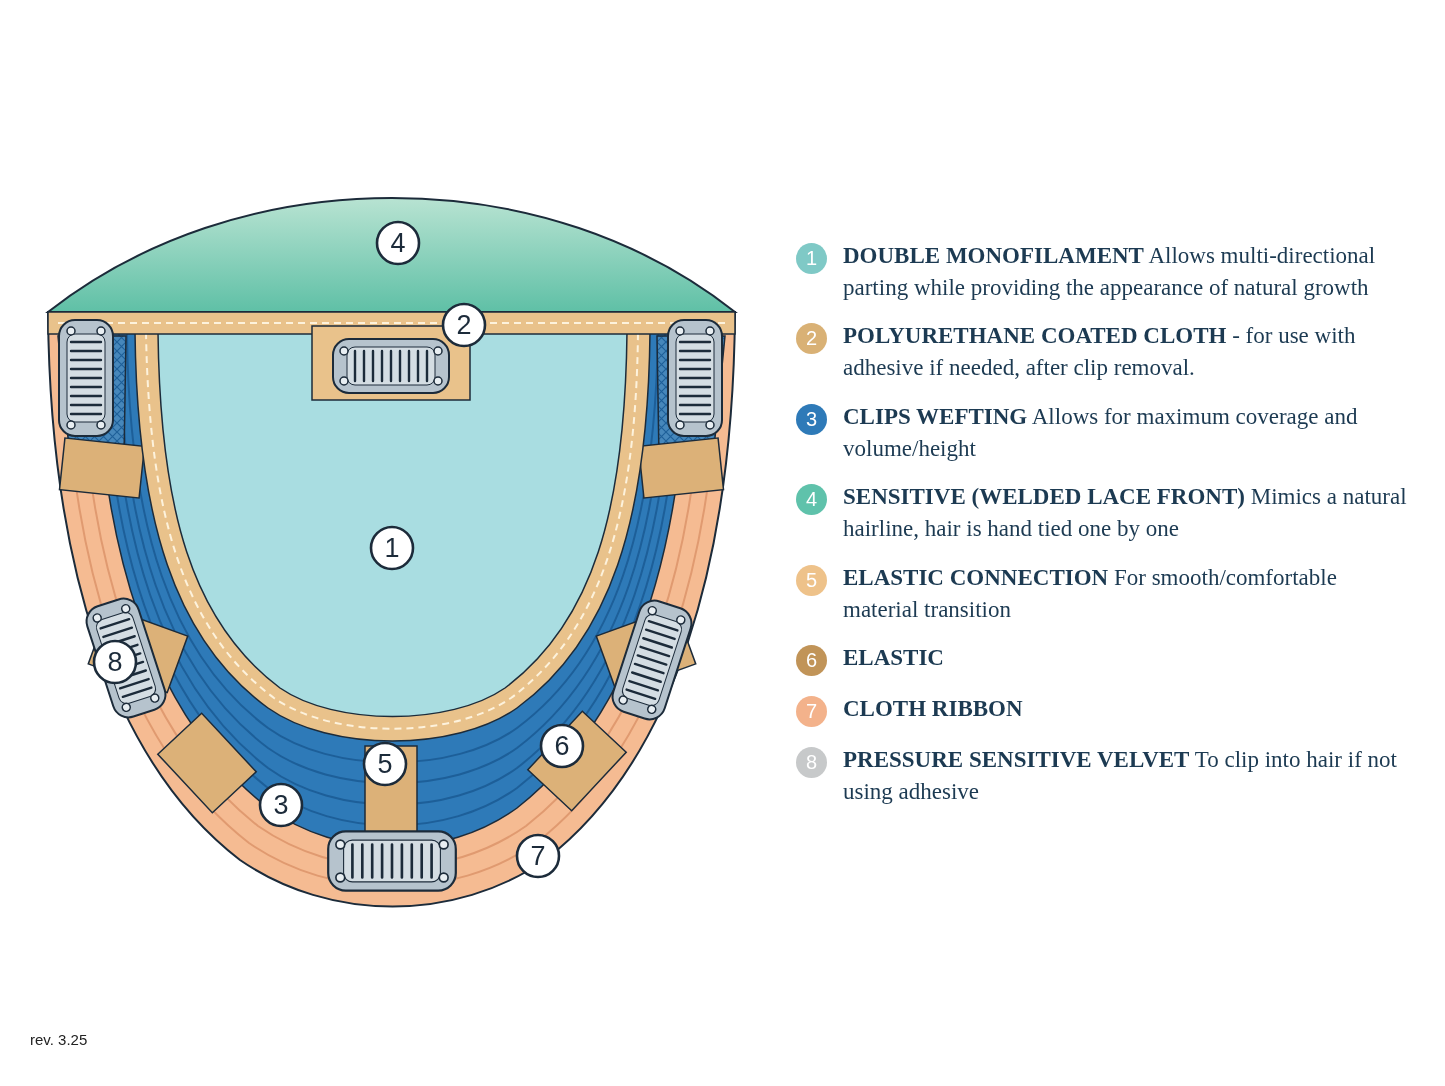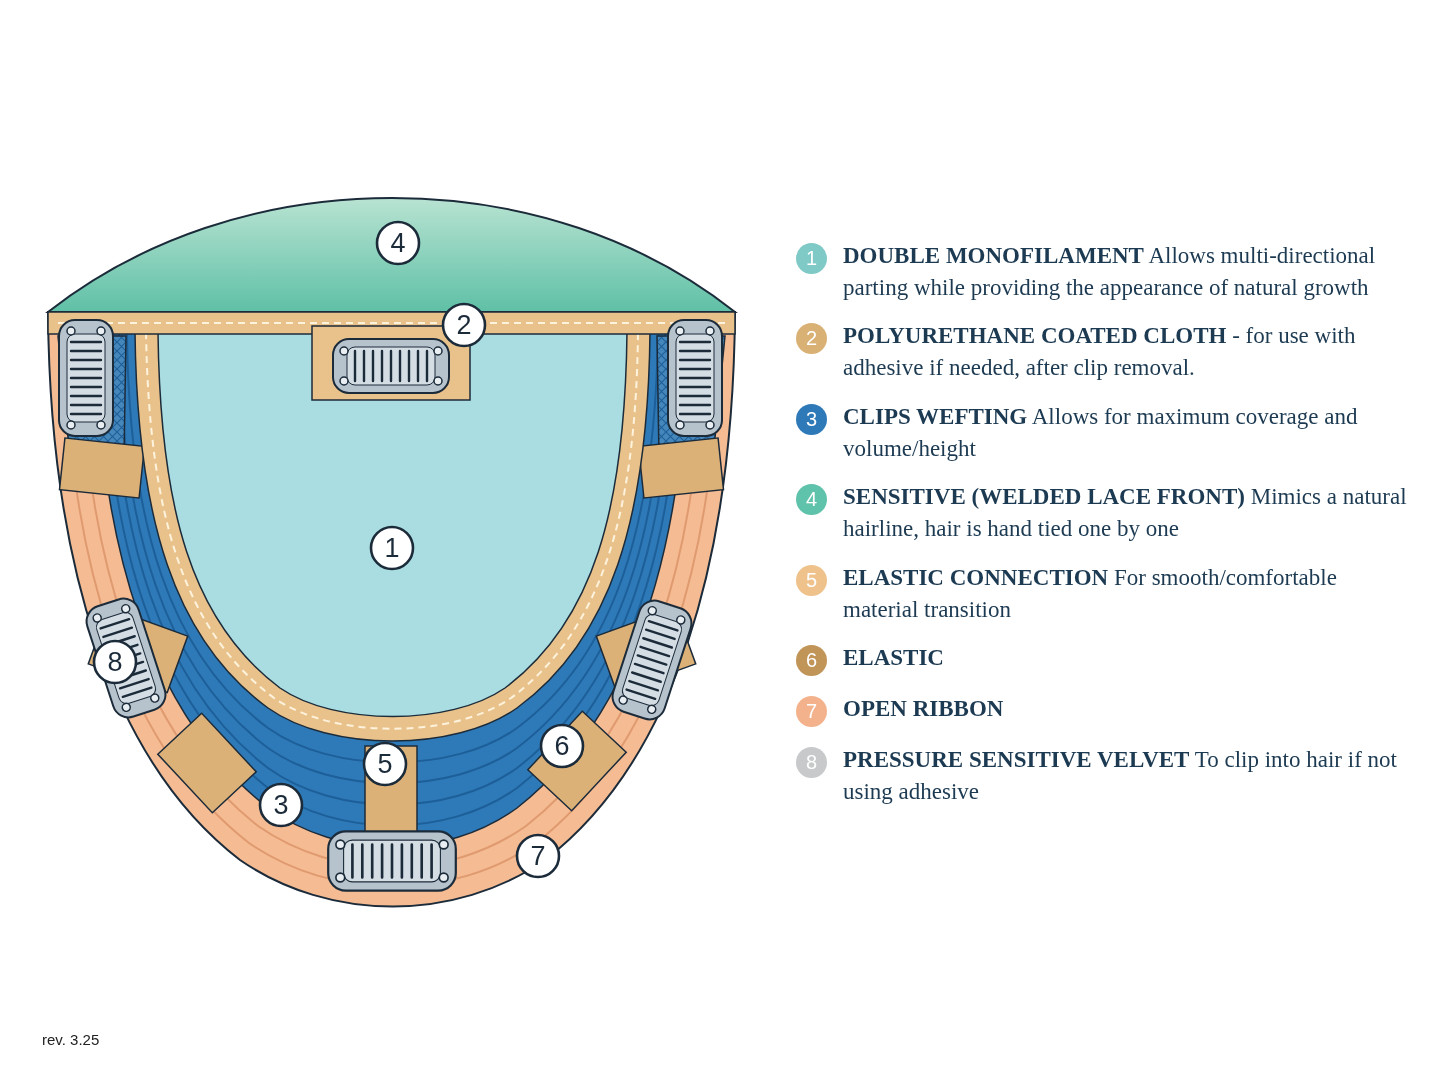--- a/index.html
+++ b/index.html
@@ -36,21 +36,21 @@
   }
   .legend-item{display:flex;gap:16px;align-items:flex-start;}
   .badge{
     flex:0 0 auto;width:31px;height:31px;border-radius:50%;
     display:flex;align-items:center;justify-content:center;
     color:#ffffff;font-size:20px;margin-top:3px;
   }
   .legend-text{margin:0;font-size:23px;line-height:1.38;color:var(--text);font-family:Liberation Serif, serif;}
   .legend-text strong{font-weight:700;}
 
-  .footer{position:absolute;left:42px;top:1031px;font-size:15px;color:#222222;}
+  .footer{position:absolute;left:30px;top:1031px;font-size:15px;color:#222222;}
 </style>
 </head>
 <body>
 
 <div class="page">
 
   <svg class="diagram-svg" width="783" height="940" viewBox="0 0 783 940">
     <defs>
       <linearGradient id="laceGrad" x1="0" y1="0" x2="0" y2="1">
         <stop offset="0" style="stop-color:var(--lace-top)"></stop>
@@ -205,21 +205,21 @@
       <p class="legend-text"><strong>ELASTIC CONNECTION</strong> <span>For smooth/comfortable material transition</span></p>
     </div>
 
     <div class="legend-item">
       <span class="badge" style="background-color: rgb(193, 148, 88);">6</span>
       <p class="legend-text"><strong>ELASTIC</strong> <span></span></p>
     </div>
 
     <div class="legend-item">
       <span class="badge" style="background-color: rgb(243, 178, 139);">7</span>
-      <p class="legend-text"><strong>OPEN RIBBON</strong> <span></span></p>
+      <p class="legend-text"><strong>CLOTH RIBBON</strong> <span></span></p>
     </div>
 
     <div class="legend-item">
       <span class="badge" style="background-color: rgb(199, 201, 202);">8</span>
       <p class="legend-text"><strong>PRESSURE SENSITIVE VELVET</strong> <span>To clip into hair if not using adhesive</span></p>
     </div>
 
   </aside>
 
   <div class="footer">rev. 3.25</div>

